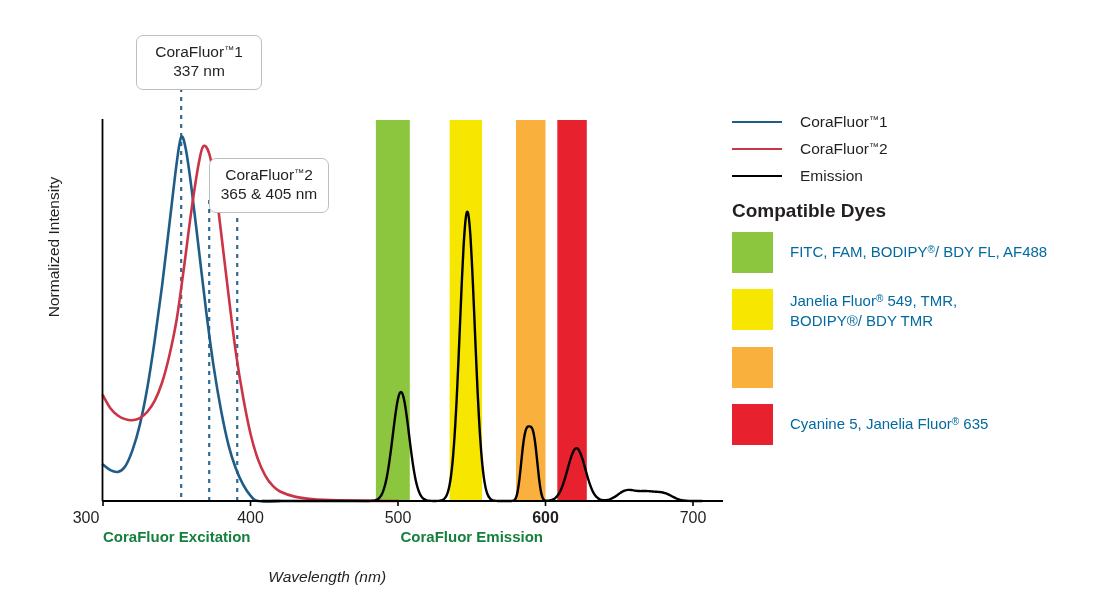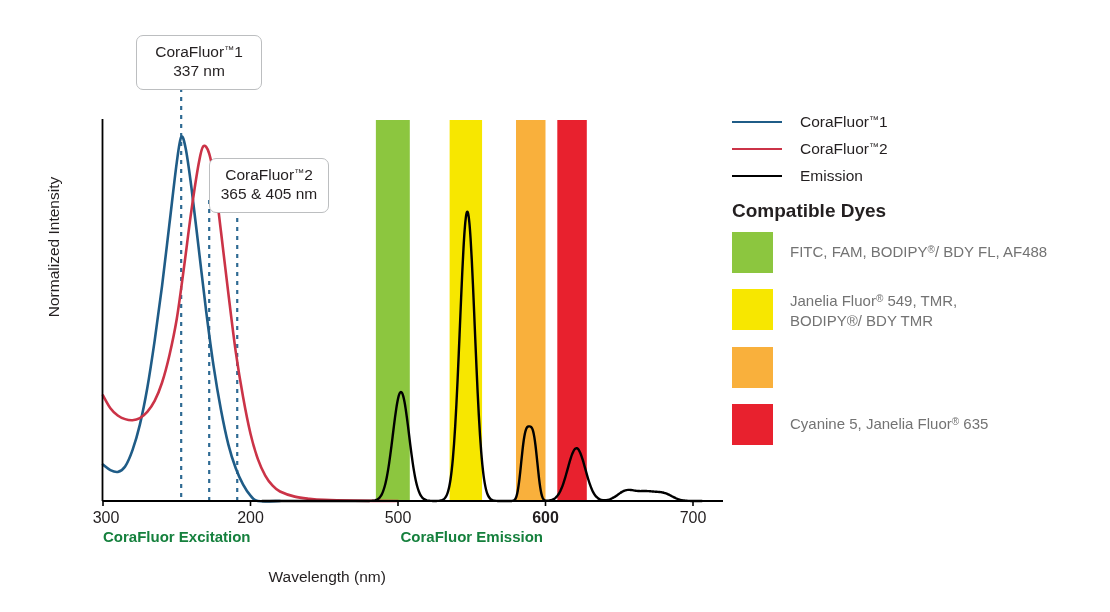--- a/index.html
+++ b/index.html
@@ -71,21 +71,21 @@
     position:absolute;left:2px;top:200px;
     font-size:19px;font-weight:bold;color:#231f20;
   }
 
   .dyes-list{position:absolute;left:0px;top:232px;width:380px;}
   .dye-row{display:flex;align-items:flex-start;margin-bottom:16px;}
   .dye-swatch{
     width:41px;height:41px;flex:0 0 auto;margin-left:2px;margin-right:17px;
   }
   .dye-label{
-    font-size:15px;color:#737373;line-height:1.33;padding-top:10px;
+    font-size:15px;color:#0369a1;line-height:1.33;padding-top:10px;
   }
   .dye-label.two-line{padding-top:2px;}
   .reg{font-size:10px;vertical-align:0.42em;}
 </style>
 </head>
 <body>
 
 <div id="root">
 
   <div class="chart-panel">
@@ -115,30 +115,30 @@
       <span class="ln2">337 nm</span>
     </div>
 
     <div class="callout" id="callout-2">
       <span>CoraFluor</span><span class="tm">™</span><span>2</span>
       <span class="ln2">365 &amp; 405 nm</span>
     </div>
 
     <div class="ylabel">Normalized Intensity</div>
 
-    <div class="axis-tick" id="tick-0" style="left: 76px; top: 509px;">300</div>
-    <div class="axis-tick" id="tick-1" style="left: 220.5px; top: 509px;">200</div>
+    <div class="axis-tick" id="tick-0" style="left: 56px; top: 509px;">300</div>
+    <div class="axis-tick" id="tick-1" style="left: 220.5px; top: 509px;">400</div>
     <div class="axis-tick" id="tick-2" style="left: 368px; top: 509px;">500</div>
     <div class="axis-tick" id="tick-3" style="left: 515.5px; top: 509px; font-weight: bold;">600</div>
     <div class="axis-tick" id="tick-4" style="left: 663px; top: 509px;">700</div>
 
     <div class="axis-sub" id="sub-left" style="left: 66.75px; top: 528px; width: 220px;">CoraFluor Excitation</div>
     <div class="axis-sub" id="sub-right" style="left: 361.75px; top: 528px; width: 220px;">CoraFluor Emission</div>
 
-    <div class="axis-title" id="x-title" style="left: 207.2px; top: 568px; width: 240px;">Wavelength (nm)</div>
+    <div class="axis-title" id="x-title" style="left: 207.2px; top: 568px; width: 240px; font-style: italic;">Wavelength (nm)</div>
   </div>
 
   <div class="right-panel">
 
     <div class="legend-list" id="legend-list">
         <div class="legend-row">
           <div class="legend-swatch-line" style="border-top-color: rgb(31, 92, 135);"></div>
           <div class="legend-label"><span>CoraFluor</span><span class="tm">™</span><span>1</span></div>
         </div>
         <div class="legend-row">

